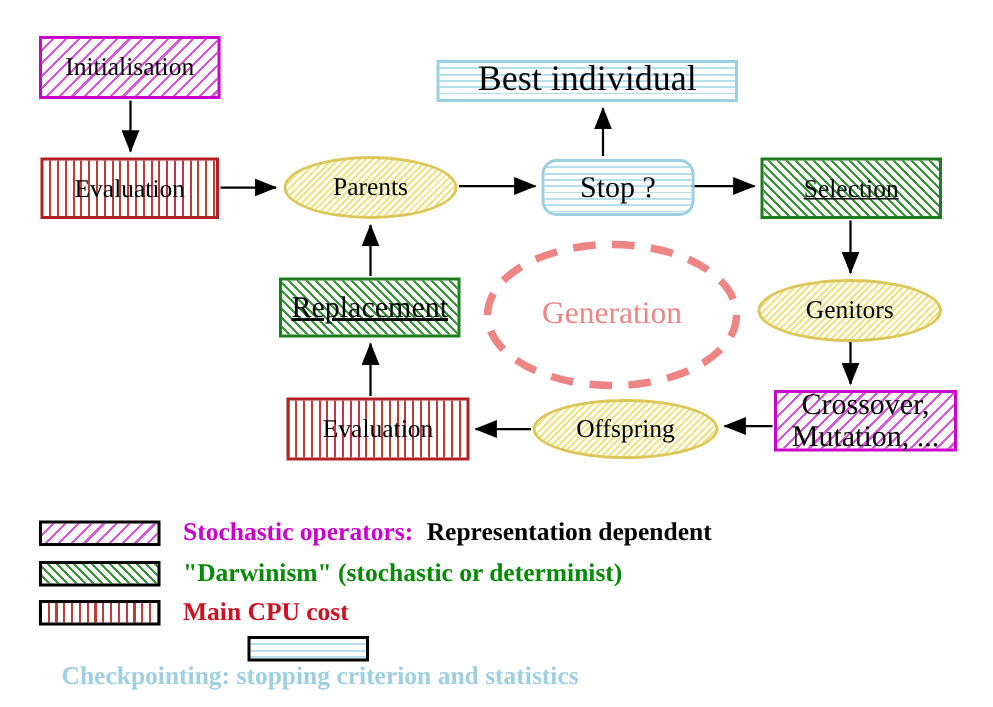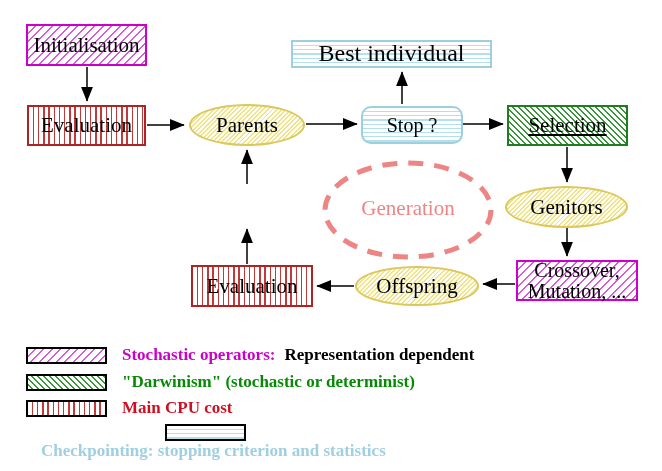--- a/index.html
+++ b/index.html
@@ -4,21 +4,21 @@
 <style>
   html,body{margin:0;padding:0;background:#ffffff;}
   .canvas{
     position:relative;width:662px;height:471px;background:#ffffff;overflow:hidden;
     font-family:"Liberation Serif","DejaVu Serif",serif;
   }
   svg.arrows{position:absolute;left:0;top:0;width:662px;height:471px;}
 
   .node{
     position:absolute;display:flex;align-items:center;justify-content:center;
-    color:#000;font-size:21px;text-align:center;box-sizing:border-box;line-height:1.05;
+    color:#000;font-size:17px;text-align:center;box-sizing:border-box;line-height:1.05;
   }
   .rect{border:2px solid;}
   .ellipse{border:2px solid;border-radius:50%;}
 
   .hatch-magenta{background:repeating-linear-gradient(135deg,#ffffff 0 4.5px,#d75ad7 4.5px 6px);border-color:#cc00cc;}
   .hatch-green{background:repeating-linear-gradient(45deg,#ffffff 0 2.8px,#389538 2.8px 4.2px);border-color:#1e7d1e;text-decoration:underline;}
   .stripe-red{background:repeating-linear-gradient(90deg,#ffffff 0 3.8px,#c13a3a 3.8px 5.2px);border-color:#b22222;}
   .stripe-cyan{background:repeating-linear-gradient(180deg,#ffffff 0 3px,#b5dfeb 3px 4.2px);border-color:#9ccfe0;}
   .hatch-yellow{background:repeating-linear-gradient(135deg,#fffef5 0 1.8px,#efe48d 1.8px 3.2px);border-color:#dcc75a;}
 
@@ -108,20 +108,23 @@
   </div>
 
   <div class="node ellipse hatch-yellow n-offspring">
     <span>Offspring</span>
   </div>
 
   <div class="node rect stripe-red n-eval-bot">
     <span>Evaluation</span>
   </div>
 
+  <div class="node rect hatch-green n-replacement">
+    <span>Replacement</span>
+  </div>
 
   <div class="generation-label">Generation</div>
 
   <div class="legend-row" style="top:345px;">
     <div class="lg-swatch hatch-magenta"></div>
     <span class="lg-text c-magenta">Stochastic operators:</span>
     <span class="lg-text part2 c-yellow">Representation dependent</span>
   </div>
 
   <div class="legend-row" style="top:372px;">

